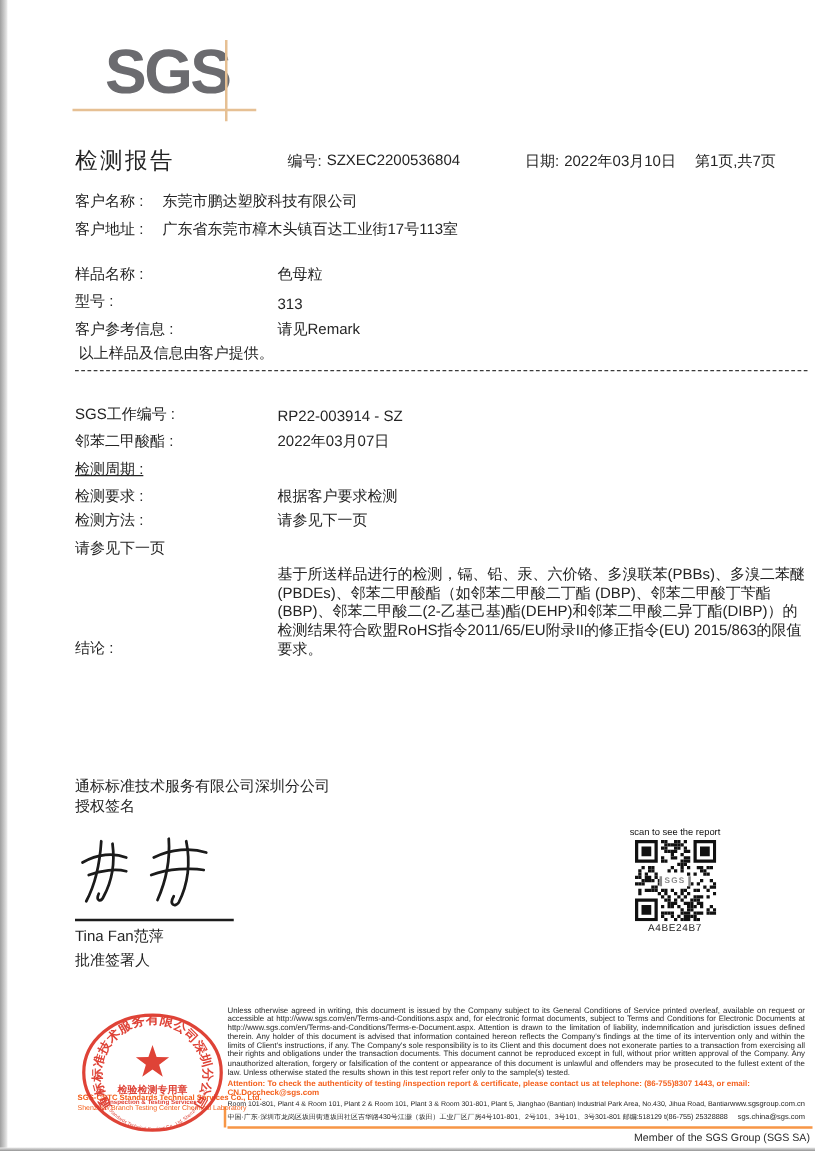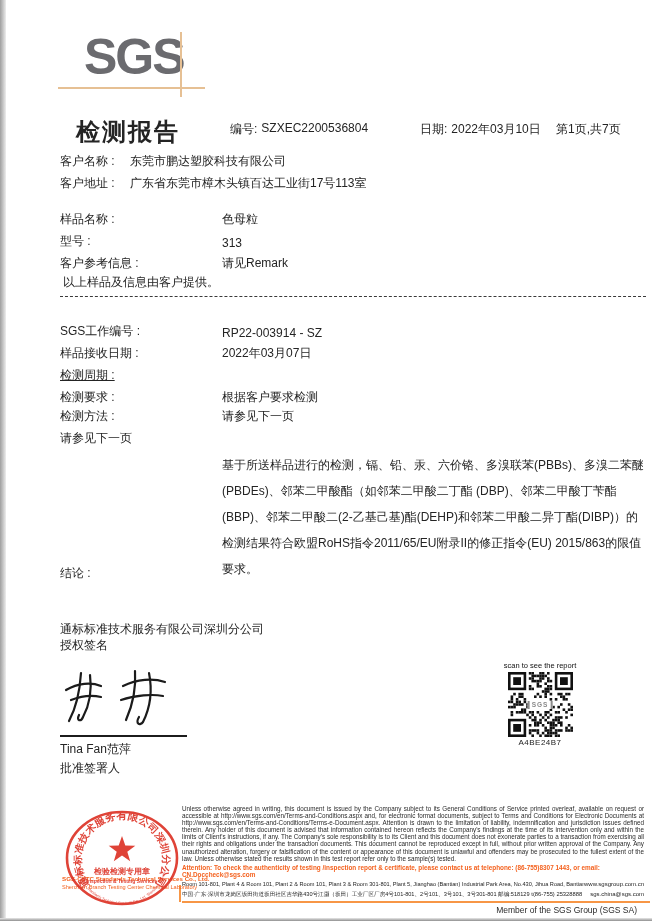--- a/index.html
+++ b/index.html
@@ -8,31 +8,31 @@
   .edge-left{position:absolute;left:0;top:0;width:6px;height:100%;
         background:linear-gradient(to right,#9f9f9f,#c9c9c9 55%,#eeeeee);}
   .edge-bottom{position:absolute;left:0;bottom:0;width:100%;height:3px;
         background:linear-gradient(to bottom,#e8e8e8,#8f8f8f);}
 
   
   .logo{position:absolute;left:84px;top:32px;font-size:50px;font-weight:bold;line-height:1;
         letter-spacing:-2px;color:var(--logo_gray);}
   .tan-h{position:absolute;left:58px;top:87px;width:147px;height:2px;background:var(--tan);}
   .tan-v{position:absolute;left:180px;top:32px;width:2px;height:65px;background:var(--tan);}
-  .title{position:absolute;left:76px;top:116px;font-size:24px;font-weight:bold;letter-spacing:2px;}
+  .title{position:absolute;left:60px;top:116px;font-size:18px;font-weight:normal;letter-spacing:2px;}
   .meta{position:absolute;top:121px;font-size:12px;display:flex;gap:4px;white-space:nowrap;}
 
   
   .frow{position:absolute;left:60px;display:flex;font-size:12px;align-items:flex-end;}
   .frow .lbl{flex:0 0 70px;}
   .frow.wide .lbl{flex:0 0 162px;}
   .frow .val{white-space:pre-wrap;}
   .note{position:absolute;left:63px;font-size:12px;}
   .dashed{position:absolute;left:60px;top:296px;width:586px;border-top:1px dashed #3a3a3a;}
-  .conclusion .val{width:424px;line-height:26px;}
+  .conclusion .val{width:424px;line-height:15px;}
 
   
   .sig-company{position:absolute;left:60px;top:621px;font-size:12px;line-height:16px;}
   .sig-svg{position:absolute;left:56px;top:664px;}
   .sig-svg path{fill:none;stroke:#1b1b1b;stroke-width:2.2;stroke-linecap:round;}
   .sig-line{position:absolute;left:60px;top:735px;width:127px;border-top:2px solid #1c1c1c;}
   .sig-name{position:absolute;left:60px;top:741px;font-size:12px;}
   .sig-role{position:absolute;left:60px;top:760px;font-size:12px;}
 
   
@@ -58,21 +58,21 @@
   
   .footer-block{position:absolute;left:182px;top:805px;width:462px;}
   .disclaimer{font-size:6.3px;line-height:7.1px;text-align:justify;color:#2a2a2a;}
   .attention{margin-top:2px;font-size:6.4px;line-height:7.2px;font-weight:bold;color:var(--orange);}
   .addr{display:flex;align-items:flex-start;margin-top:3px;font-size:5.6px;line-height:7px;color:#1e1e1e;white-space:nowrap;}
   .addr .a{flex:1 1 auto;overflow:hidden;padding-right:4px;}
   .addr .b{flex:0 0 auto;font-size:6px;}
   .addr .ph{flex:0 0 auto;font-size:5.8px;margin-right:8px;}
   .v-divider{position:absolute;left:179px;top:885px;width:2px;height:17px;background:var(--rule_orange);}
   .rule-orange{position:absolute;left:182px;right:2px;top:901px;height:2px;background:var(--rule_orange);}
-  .member{position:absolute;right:15px;top:905px;font-size:8.5px;color:#2a2a2a;text-align:center;}
+  .member{position:absolute;right:4px;top:905px;font-size:8.5px;color:#2a2a2a;text-align:center;}
 </style>
 </head>
 <body>
 
 <div class="page">
   <div class="edge-left"></div>
   <div class="edge-bottom"></div>
 
   <div class="logo">SGS</div>
   <div class="tan-h"></div>
@@ -114,21 +114,21 @@
   </div>
   <div class="note" style="top:274px;">以上样品及信息由客户提供。</div>
 
   <div class="dashed"></div>
 
   <div class="frow wide" style="top:323px;">
     <span class="lbl">SGS工作编号 :</span>
     <span class="val">RP22-003914 - SZ</span>
   </div>
   <div class="frow wide" style="top:345px;">
-    <span class="lbl">样品接收日期 :</span>
+    <span class="lbl">邻苯二甲酸酯 :</span>
     <span class="val">2022年03月07日</span>
   </div>
   <div class="frow wide" style="top:367px;text-decoration:underline;">
     <span class="lbl">检测周期 :</span>
   </div>
   <div class="frow wide" style="top:389px;">
     <span class="lbl">检测要求 :</span>
     <span class="val">根据客户要求检测</span>
   </div>
   <div class="frow wide" style="top:408px;">

